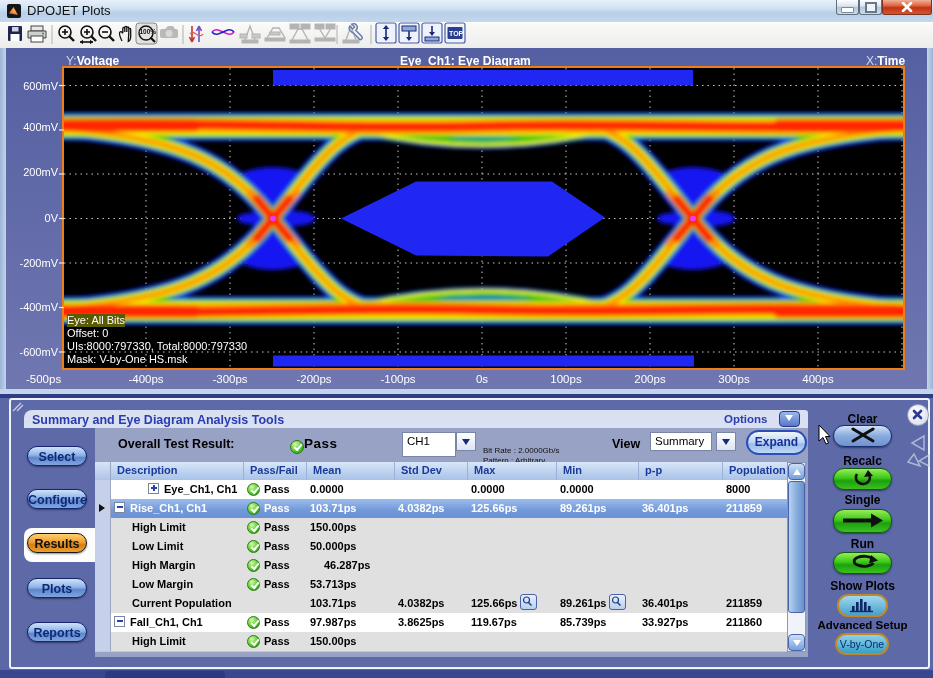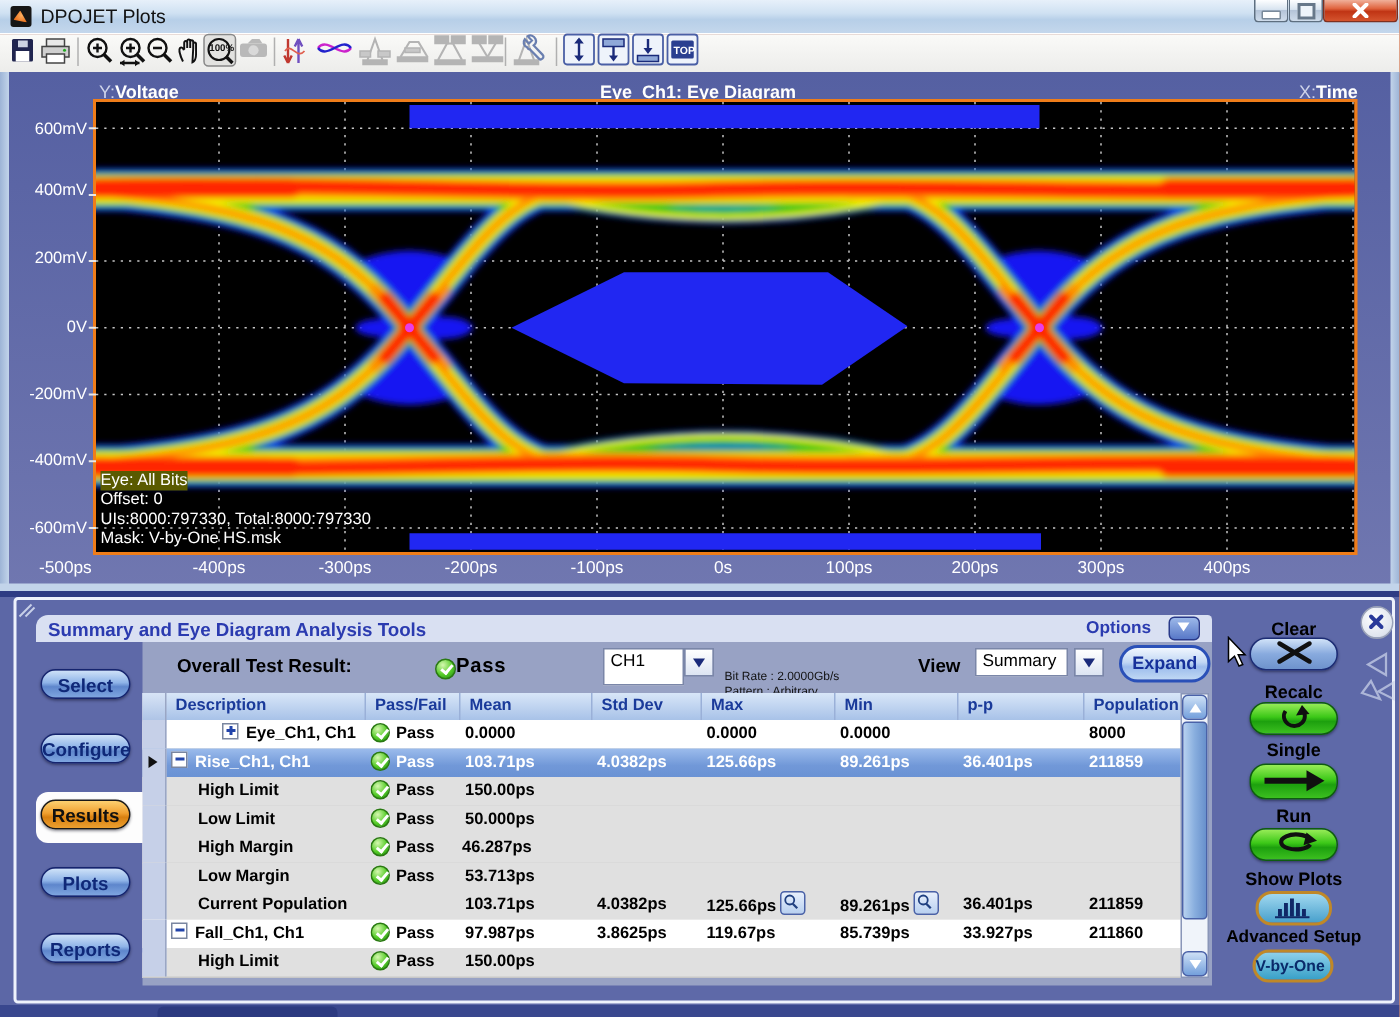--- a/index.html
+++ b/index.html
@@ -448,21 +448,21 @@
       <div class="trow" style="top:74.5px;background:#e0e0e0;border-bottom:1px solid #c8c8c8;">
           <div class="tc" style="left:0;width:15px;background:#c6d0e8;border-right:1px solid #9aa6c4;"></div>
           <div class="tc" style="left:37px;width:111px;">Low Limit</div>
           <div class="tc" style="left:152px;width:59px;"><span class="pico" style="width:13px;height:13px;vertical-align:-3px;margin-right:4px;"></span>Pass</div>
           <div class="tc" style="left:215px;width:84px;">50.000ps</div>
         </div>
       <div class="trow" style="top:93.5px;background:#e0e0e0;border-bottom:1px solid #c8c8c8;">
           <div class="tc" style="left:0;width:15px;background:#c6d0e8;border-right:1px solid #9aa6c4;"></div>
           <div class="tc" style="left:37px;width:111px;">High Margin</div>
           <div class="tc" style="left:152px;width:59px;"><span class="pico" style="width:13px;height:13px;vertical-align:-3px;margin-right:4px;"></span>Pass</div>
-          <div class="tc" style="left:213px;width:84px;">46.287ps</div>
+          <div class="tc" style="left:229px;width:84px;">46.287ps</div>
         </div>
       <div class="trow" style="top:112.5px;background:#e0e0e0;border-bottom:1px solid #c8c8c8;">
           <div class="tc" style="left:0;width:15px;background:#c6d0e8;border-right:1px solid #9aa6c4;"></div>
           <div class="tc" style="left:37px;width:111px;">Low Margin</div>
           <div class="tc" style="left:152px;width:59px;"><span class="pico" style="width:13px;height:13px;vertical-align:-3px;margin-right:4px;"></span>Pass</div>
           <div class="tc" style="left:215px;width:84px;">53.713ps</div>
         </div>
       <div class="trow" style="top:131.5px;background:#e0e0e0;border-bottom:1px solid #c8c8c8;">
           <div class="tc" style="left:0;width:15px;background:#c6d0e8;border-right:1px solid #9aa6c4;"></div>
           <div class="tc" style="left:37px;width:111px;">Current Population</div>
@@ -550,22 +550,22 @@
           <rect x="13" y="10" width="2.6" height="5"></rect>
           <rect x="17" y="6" width="2.6" height="9"></rect>
           <rect x="21" y="3" width="2.6" height="12"></rect>
           <rect x="25" y="6" width="2.6" height="9"></rect>
           <rect x="29" y="10" width="2.6" height="5"></rect>
         </g>
         <line x1="11" y1="15.5" x2="34" y2="15.5" stroke="#102868" stroke-width="1.4"></line>
       </svg></div>
   <div class="rlabel abs" style="left:815px;top:619px;width:95px;font-size:11.5px;">Advanced Setup</div>
   <div class="abs" style="left:835px;top:633px;width:54px;height:22px;border-radius:11px;border:2px solid #c08828;
-      background:linear-gradient(#8ed0ea,#38a0c8);box-sizing:border-box;
-      font-size:10.5px;font-weight:bold;color:#0a2a6a;padding-top:3px;">V-by-One</div>
+      background:linear-gradient(#8ed0ea,#38a0c8);box-sizing:border-box;text-align:center;
+      font-size:10.5px;font-weight:normal;color:#0a2a6a;padding-top:3px;">V-by-One</div>
 
   <div class="abs" style="left:907px;top:404px;width:22px;height:22px;border-radius:50%;background:radial-gradient(circle at 40% 35%,#ffffff,#dfe4ee 70%,#b8c0d4);border:1.5px solid #9aa2b8;box-sizing:border-box;">
     <svg width="19" height="19">
         <g stroke="#2a3a9a" stroke-width="2.6" stroke-linecap="round">
           <line x1="6" y1="6" x2="13" y2="13"></line>
           <line x1="13" y1="6" x2="6" y2="13"></line>
         </g>
       </svg></div>
 
   <svg class="abs" style="left:905px;top:433px;" width="26" height="36">

